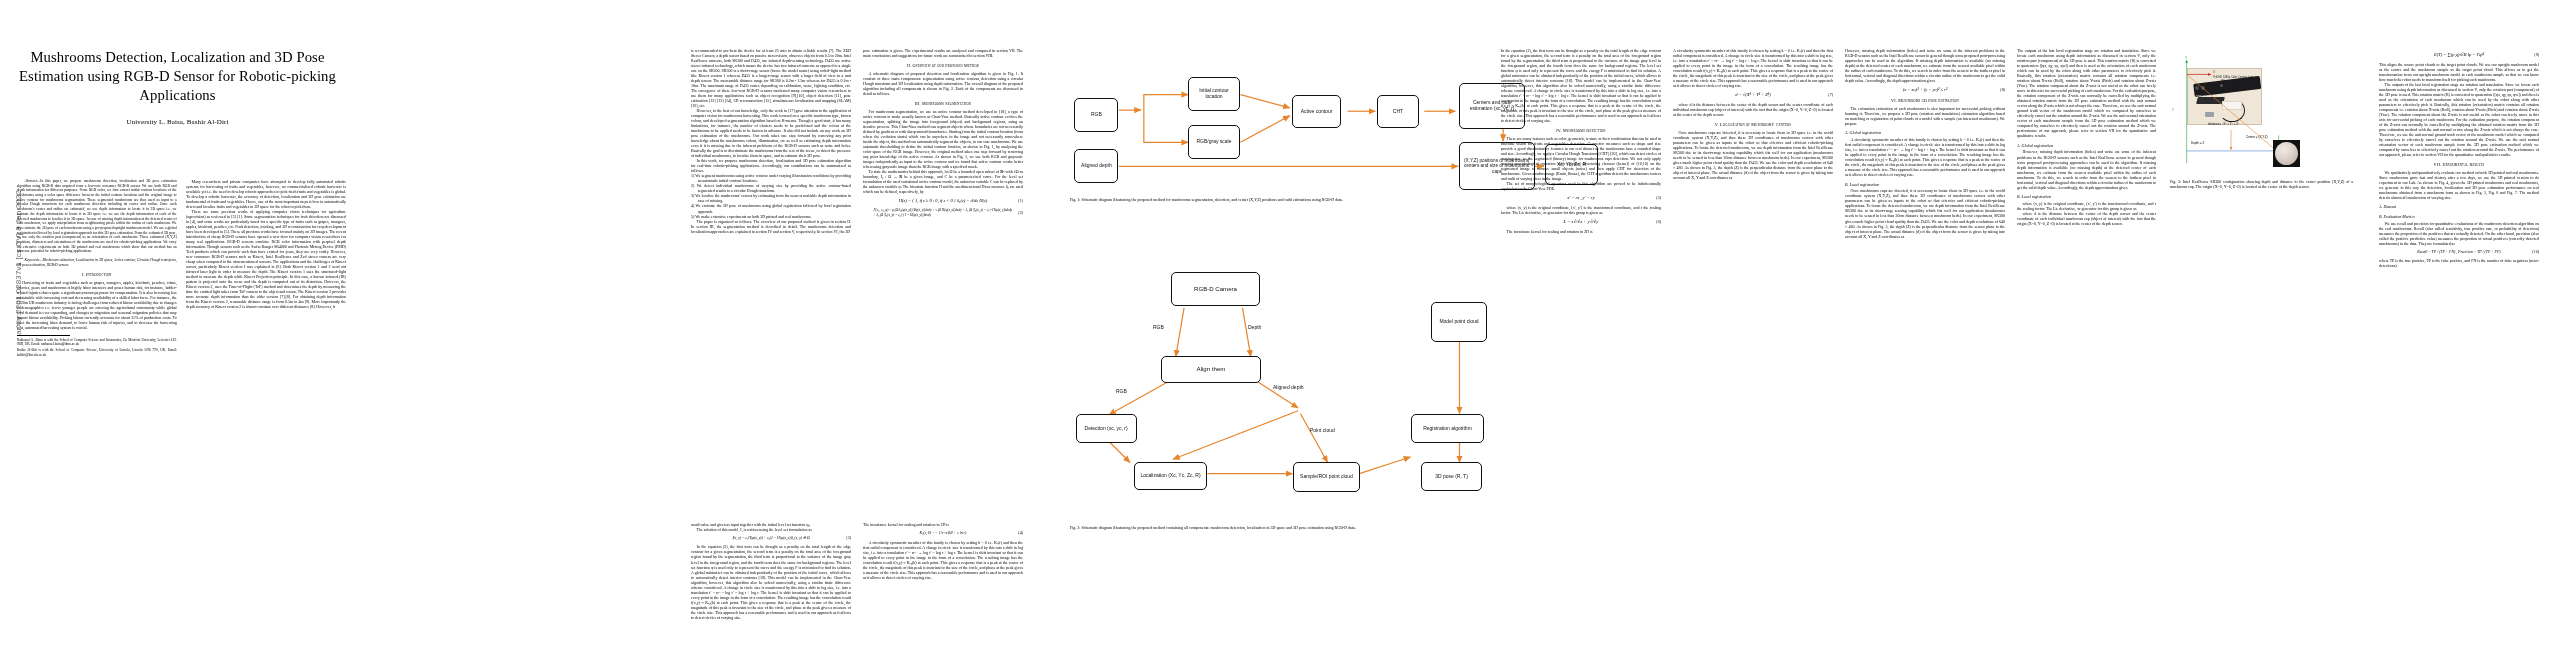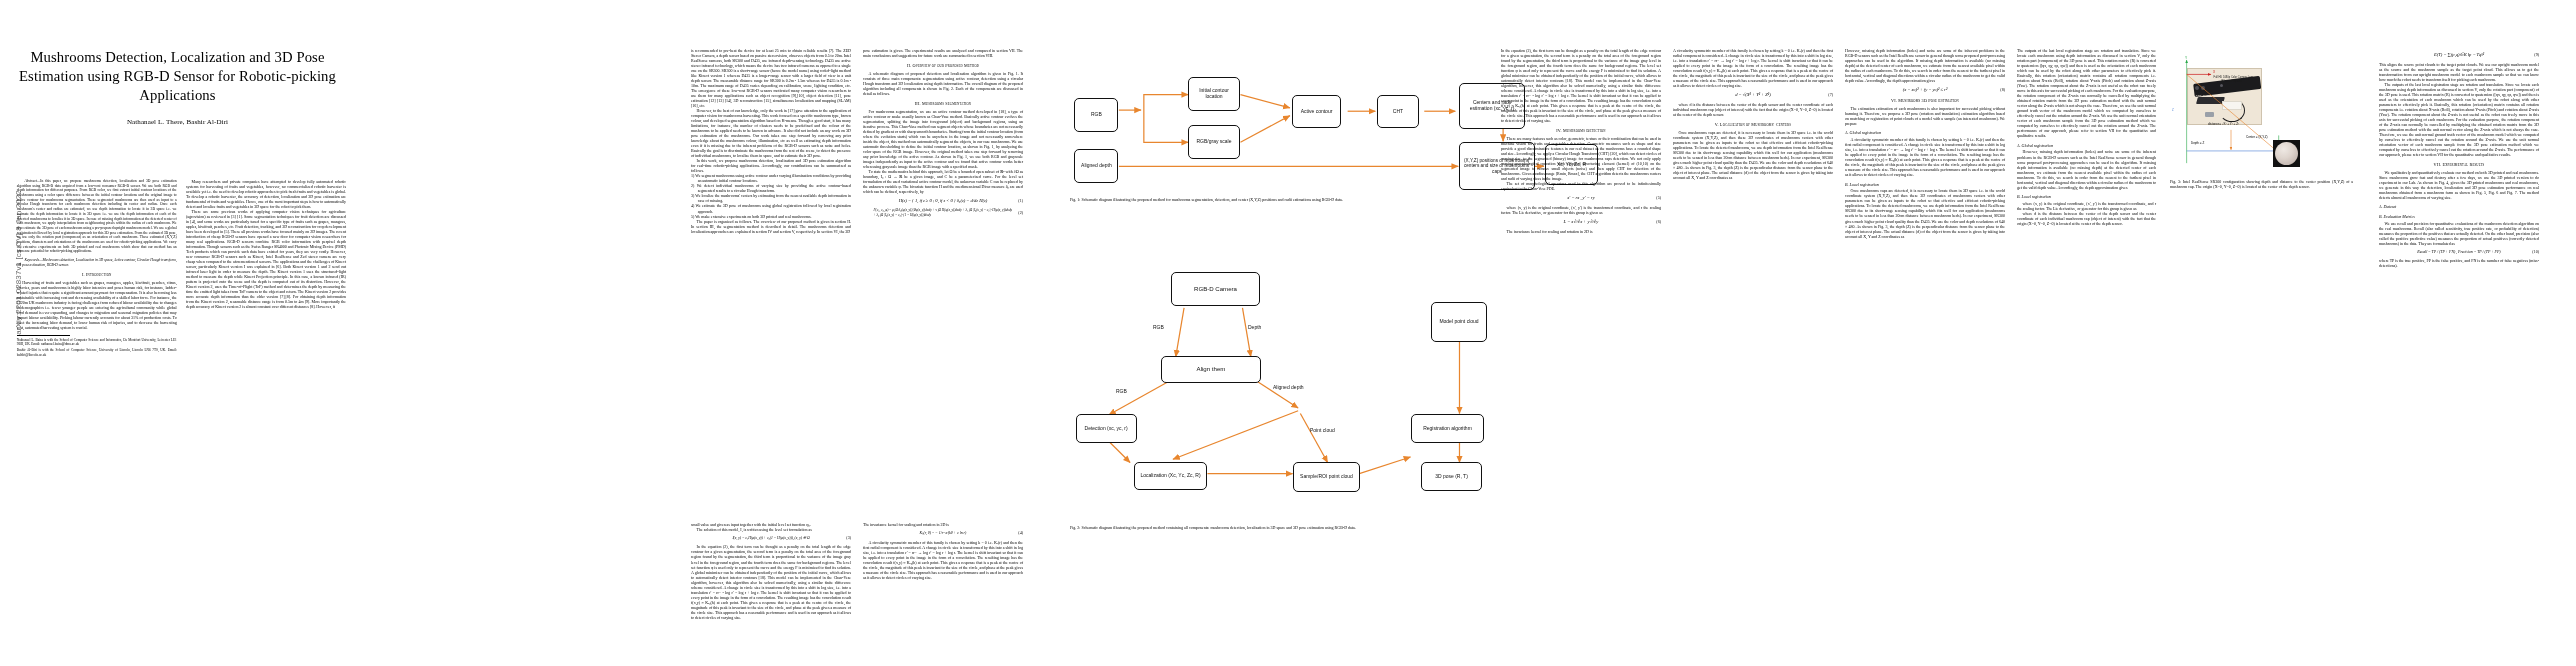--- a/index.html
+++ b/index.html
@@ -180,21 +180,21 @@
 </style>
 </head>
 <body>
 
 <div class="page">
 
   <div id="arxiv-stamp">arXiv:2201.02837v1  [cs.CV]  8 Jan 2022</div>
 
   <div id="title-block">
     <h1 id="paper-title">Mushrooms Detection, Localization and 3D Pose Estimation using RGB-D Sensor for Robotic-picking Applications</h1>
-    <div id="paper-authors">Nathanael L. There, Bashir Al-Diri</div>
+    <div id="paper-authors">University L. Baisa, Bashir Al-Diri</div>
   </div>
 
   <div class="col" id="col1" style="left:16.7px; top:160px; width:160px;">
     <div class="abs">
       <p class="noindent" style="text-indent:7.8px;"><i>Abstract—</i><span>In this paper, we propose mushrooms detection, localization and 3D pose estimation algorithm using RGB-D data acquired from a low-cost consumer RGB-D sensor. We use both RGB and depth information for different purposes. From RGB color, we first extract initial contour locations of the mushrooms using a color space difference between the initial contour locations and the original image to active contour for mushrooms segmentation. These segmented mushrooms are then used as input to a circular Hough transform for each mushroom detection including its center and radius. Once each mushroom's center and radius are estimated, we use depth information to locate it in 3D space i.e. we estimate the depth information to locate it in 3D space i.e. we use the depth information of each of the detected mushrooms to localize it in 3D space. In case of missing depth information at the detected center of each mushroom, we apply interpolation from neighbouring pixels within the radius of each mushroom. We also estimate the 3D pose of each mushroom using a pre-prepared upright mushroom model. We use a global registration followed by local registration approach for this 3D pose estimation. From the estimated 3D pose, we use only the rotation part (component) as an orientation of each mushroom. These estimated (X,Y,Z) positions, diameters and orientations of the mushrooms are used for robotic-picking applications. We carry out extensive experiments on both 3D printed and real mushrooms which show that our method has an immense potential for robotic-picking applications.</span></p>
       <p class="noindent" style="margin-top:3.9px; text-indent:7.8px;"><i>Keywords—Mushrooms detection, Localization in 3D space, Active contour, Circular Hough transform, 3D pose estimation, RGB-D sensor.</i></p>
     </div>
     <h2 class="sec">I.  Introduction</h2>
     <p>Harvesting of fruits and vegetables such as grapes, mangoes, apples, kiwifruit, peaches, citrus, cherries, pears and mushrooms is highly labor intensive and poses human risk, for instance, ladder-related injuries that require a significant amount payment for compensation. It is also becoming less sustainable with increasing cost and decreasing availability of a skilled labor force. For instance, the £120m UK mushroom industry is facing challenges from reduced labour availability due to changes in demographics i.e. fewer younger people are entering the agricultural community while global food demand is ever expanding, and changes to migration and seasonal migration policies that may impact labour availability. Picking labour currently accounts for about 31% of production costs. To meet the increasing labor demand, to lower human risk of injuries, and to decrease the harvesting cost, automated harvesting system is crucial.</p>
     <div style="border-top:0.6px solid #000; width:53px; margin:4.4px 0 2.2px 0;"></div>

